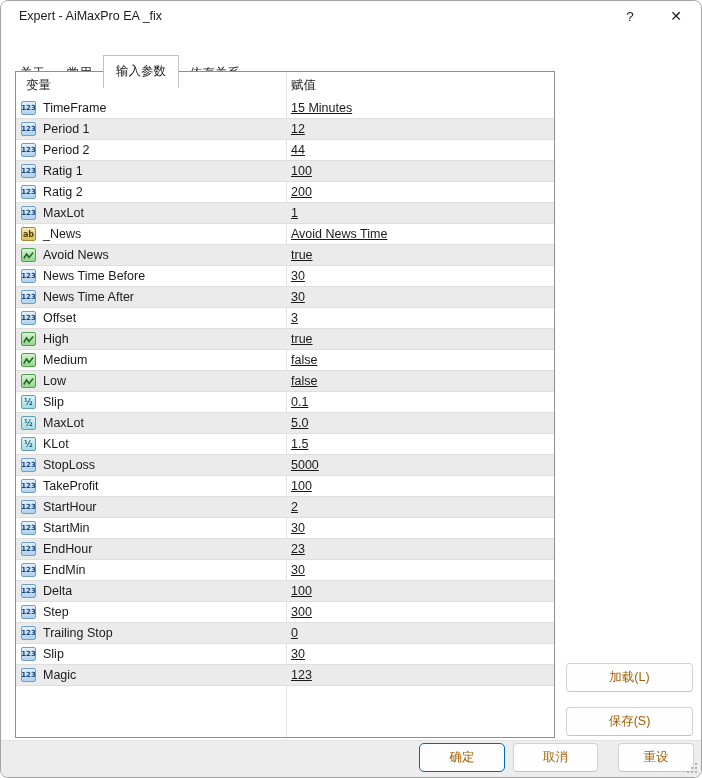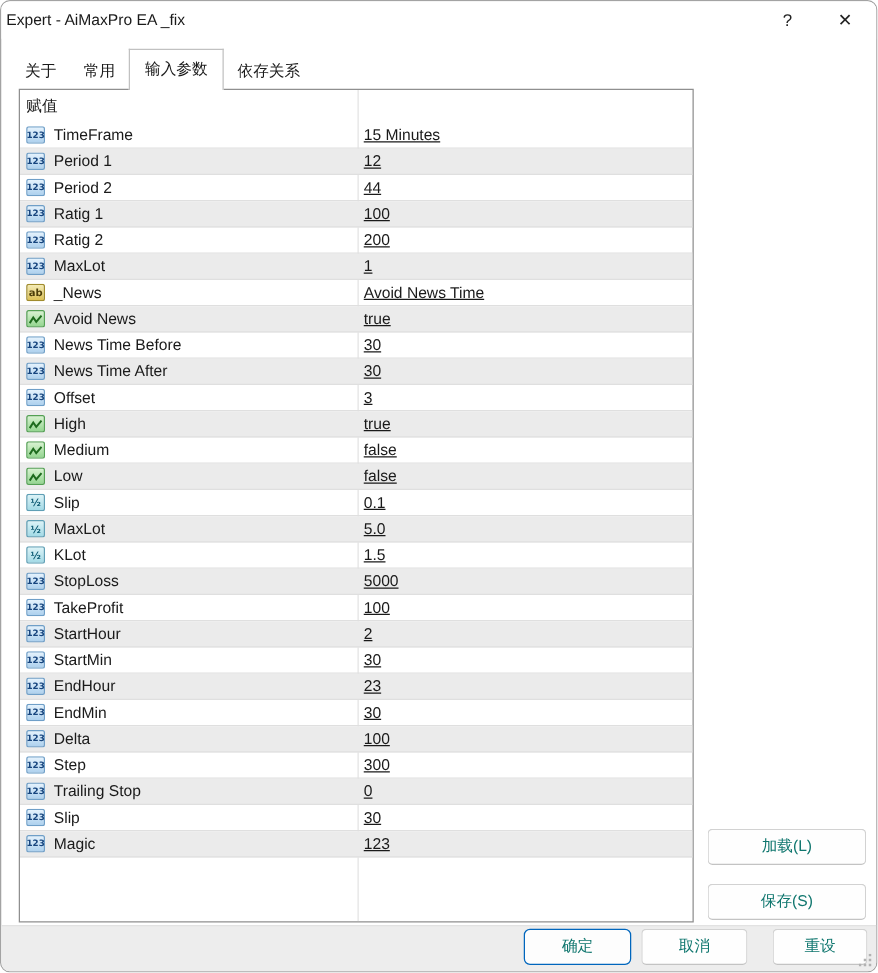--- a/index.html
+++ b/index.html
@@ -11,34 +11,34 @@
     width: 702px; height: 778px;
     background: #ffffff;
     border: 1px solid #a3a3a3;
     border-radius: 8px;
     overflow: hidden;
     color: #1a1a1a;
   }
 
   
   .titlebar { position: absolute; top: 0; left: 0; right: 0; height: 30px; background: #ffffff; }
-  .title { position: absolute; left: 4px; top: 8px; font-size: 12.5px; white-space: nowrap; }
+  .title { position: absolute; left: 18px; top: 8px; font-size: 12.5px; white-space: nowrap; }
   .cap-btn {
     position: absolute; top: 0; height: 30px; width: 42px;
     display: flex; align-items: center; justify-content: center;
     font-size: 13px; color: #222; cursor: default; background: transparent; border: none;
   }
   .help-btn { right: 50px; font-size: 13.5px; }
   .close-btn { right: 4px; font-size: 14px; }
 
   
   .tabs { position: absolute; top: 38px; left: 8px; display: flex; align-items: flex-end; font-size: 12.5px; font-family: Liberation Serif, serif; }
   .tab { padding: 6px 11px 6px; margin-top: 3px; white-space: nowrap; cursor: default; }
   .tab.selected {
-    margin-top: 0; padding: 7px 12px 8px;
+    margin-top: 16px; padding: 7px 12px 8px;
     background: #ffffff;
     border: 1px solid #c1c1c1; border-bottom: none;
     position: relative; z-index: 2;
   }
 
   
   .params-table {
     position: absolute; left: 14px; top: 70px;
     width: 540px; height: 667px;
     border: 1px solid #8f8f8f;
@@ -65,21 +65,21 @@
   }
   .icon-int    { background: linear-gradient(#e4f2fd, #aed1ee); border: 1px solid #6f9fc8; color: #17457e; }
   .icon-string { background: linear-gradient(#f4ebb6, #dcc156); border: 1px solid #a08c2e; color: #4d3f0a; font-size: 8px; }
   .icon-bool   { background: linear-gradient(#d8f2d1, #94d690); border: 1px solid #53a053; color: #1e6b1e; }
   .icon-double { background: linear-gradient(#dcf3f7, #a3dae6); border: 1px solid #5f9fb5; color: #0c5a73; font-size: 8px; }
 
   
   .btn {
     position: absolute;
     display: flex; align-items: center; justify-content: center;
-    font-size: 12.5px; color: #0f766e;
+    font-size: 12.5px; color: #a16207;
     background: #fefefe;
     border: 1px solid #d2d2d2; border-bottom-color: #c3c3c3;
     border-radius: 4px;
     cursor: default;
   }
   .btn-load { left: 565px; top: 662px; width: 127px; height: 29px; }
   .btn-save { left: 565px; top: 706px; width: 127px; height: 29px; }
   .btn-ok     { left: 418px; top: 742px; width: 86px; height: 29px; border: 1.5px solid #0066bd; border-radius: 5px; background: #fdfdfd; }
   .btn-cancel { left: 512px; top: 742px; width: 85px; height: 29px; }
   .btn-reset  { left: 617px; top: 742px; width: 76px; height: 29px; }
@@ -107,20 +107,21 @@
   <div class="tabs">
     <div class="tab">关于</div>
     <div class="tab">常用</div>
     <div class="tab selected">输入参数</div>
     <div class="tab">依存关系</div>
   </div>
 
   <div class="params-table">
     <div class="col-divider"></div>
     <div class="thead">
+      <div class="th-var">变量</div>
       <div class="th-val">赋值</div>
     </div>
     <div class="tbody">
         <div class="prow">
       <div class="cell-var">
         <span class="picon icon-int">123</span>
         <span class="vname">TimeFrame</span>
       </div>
       <div class="cell-val">15 Minutes</div>
     </div>

